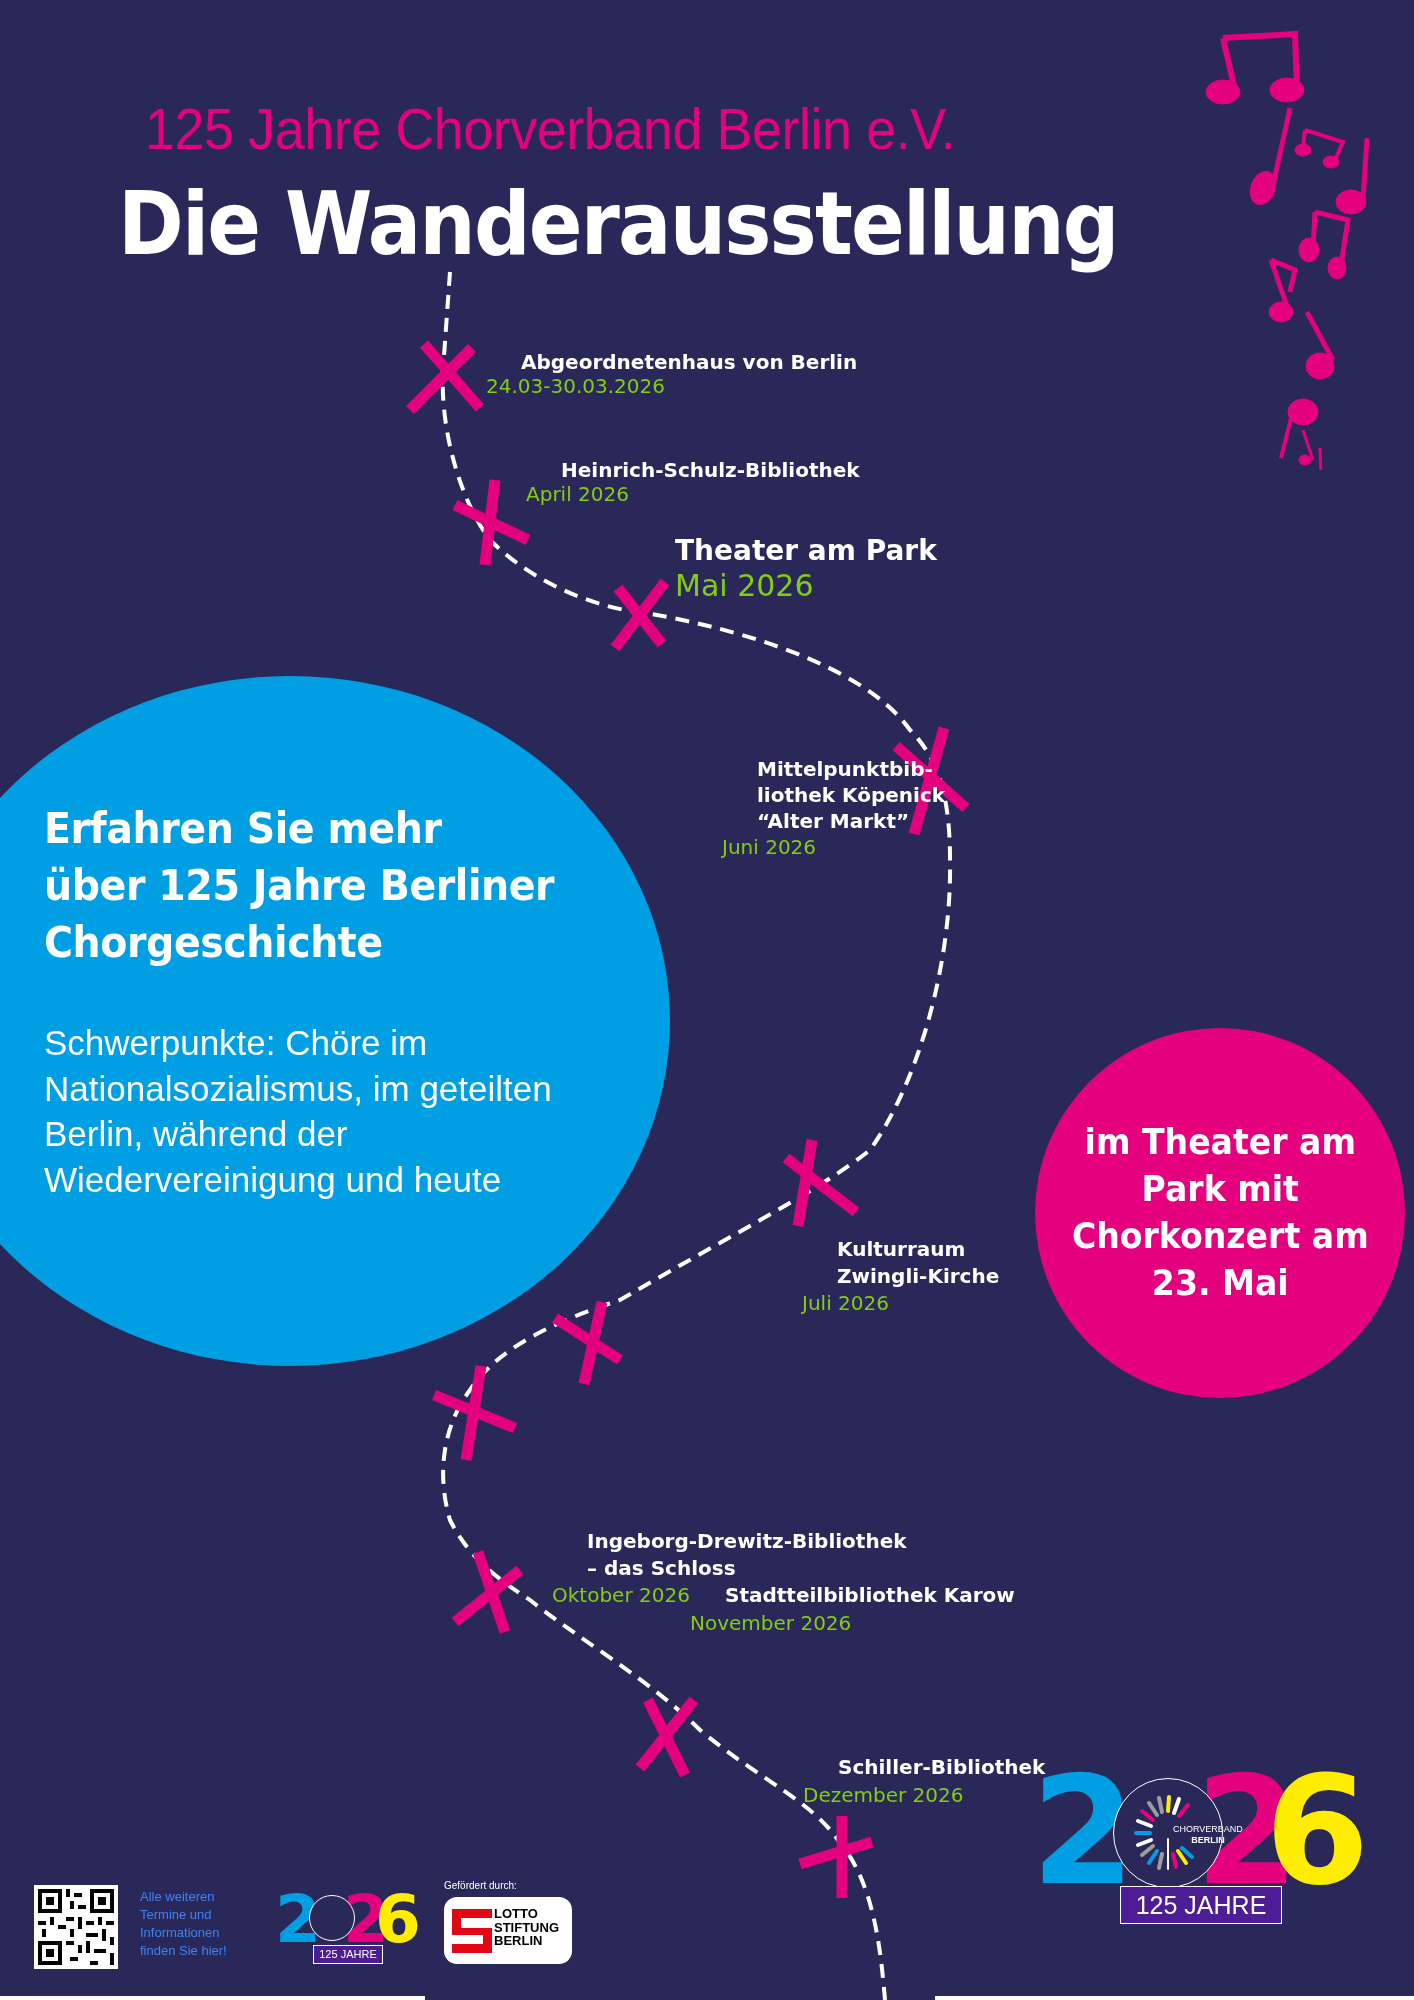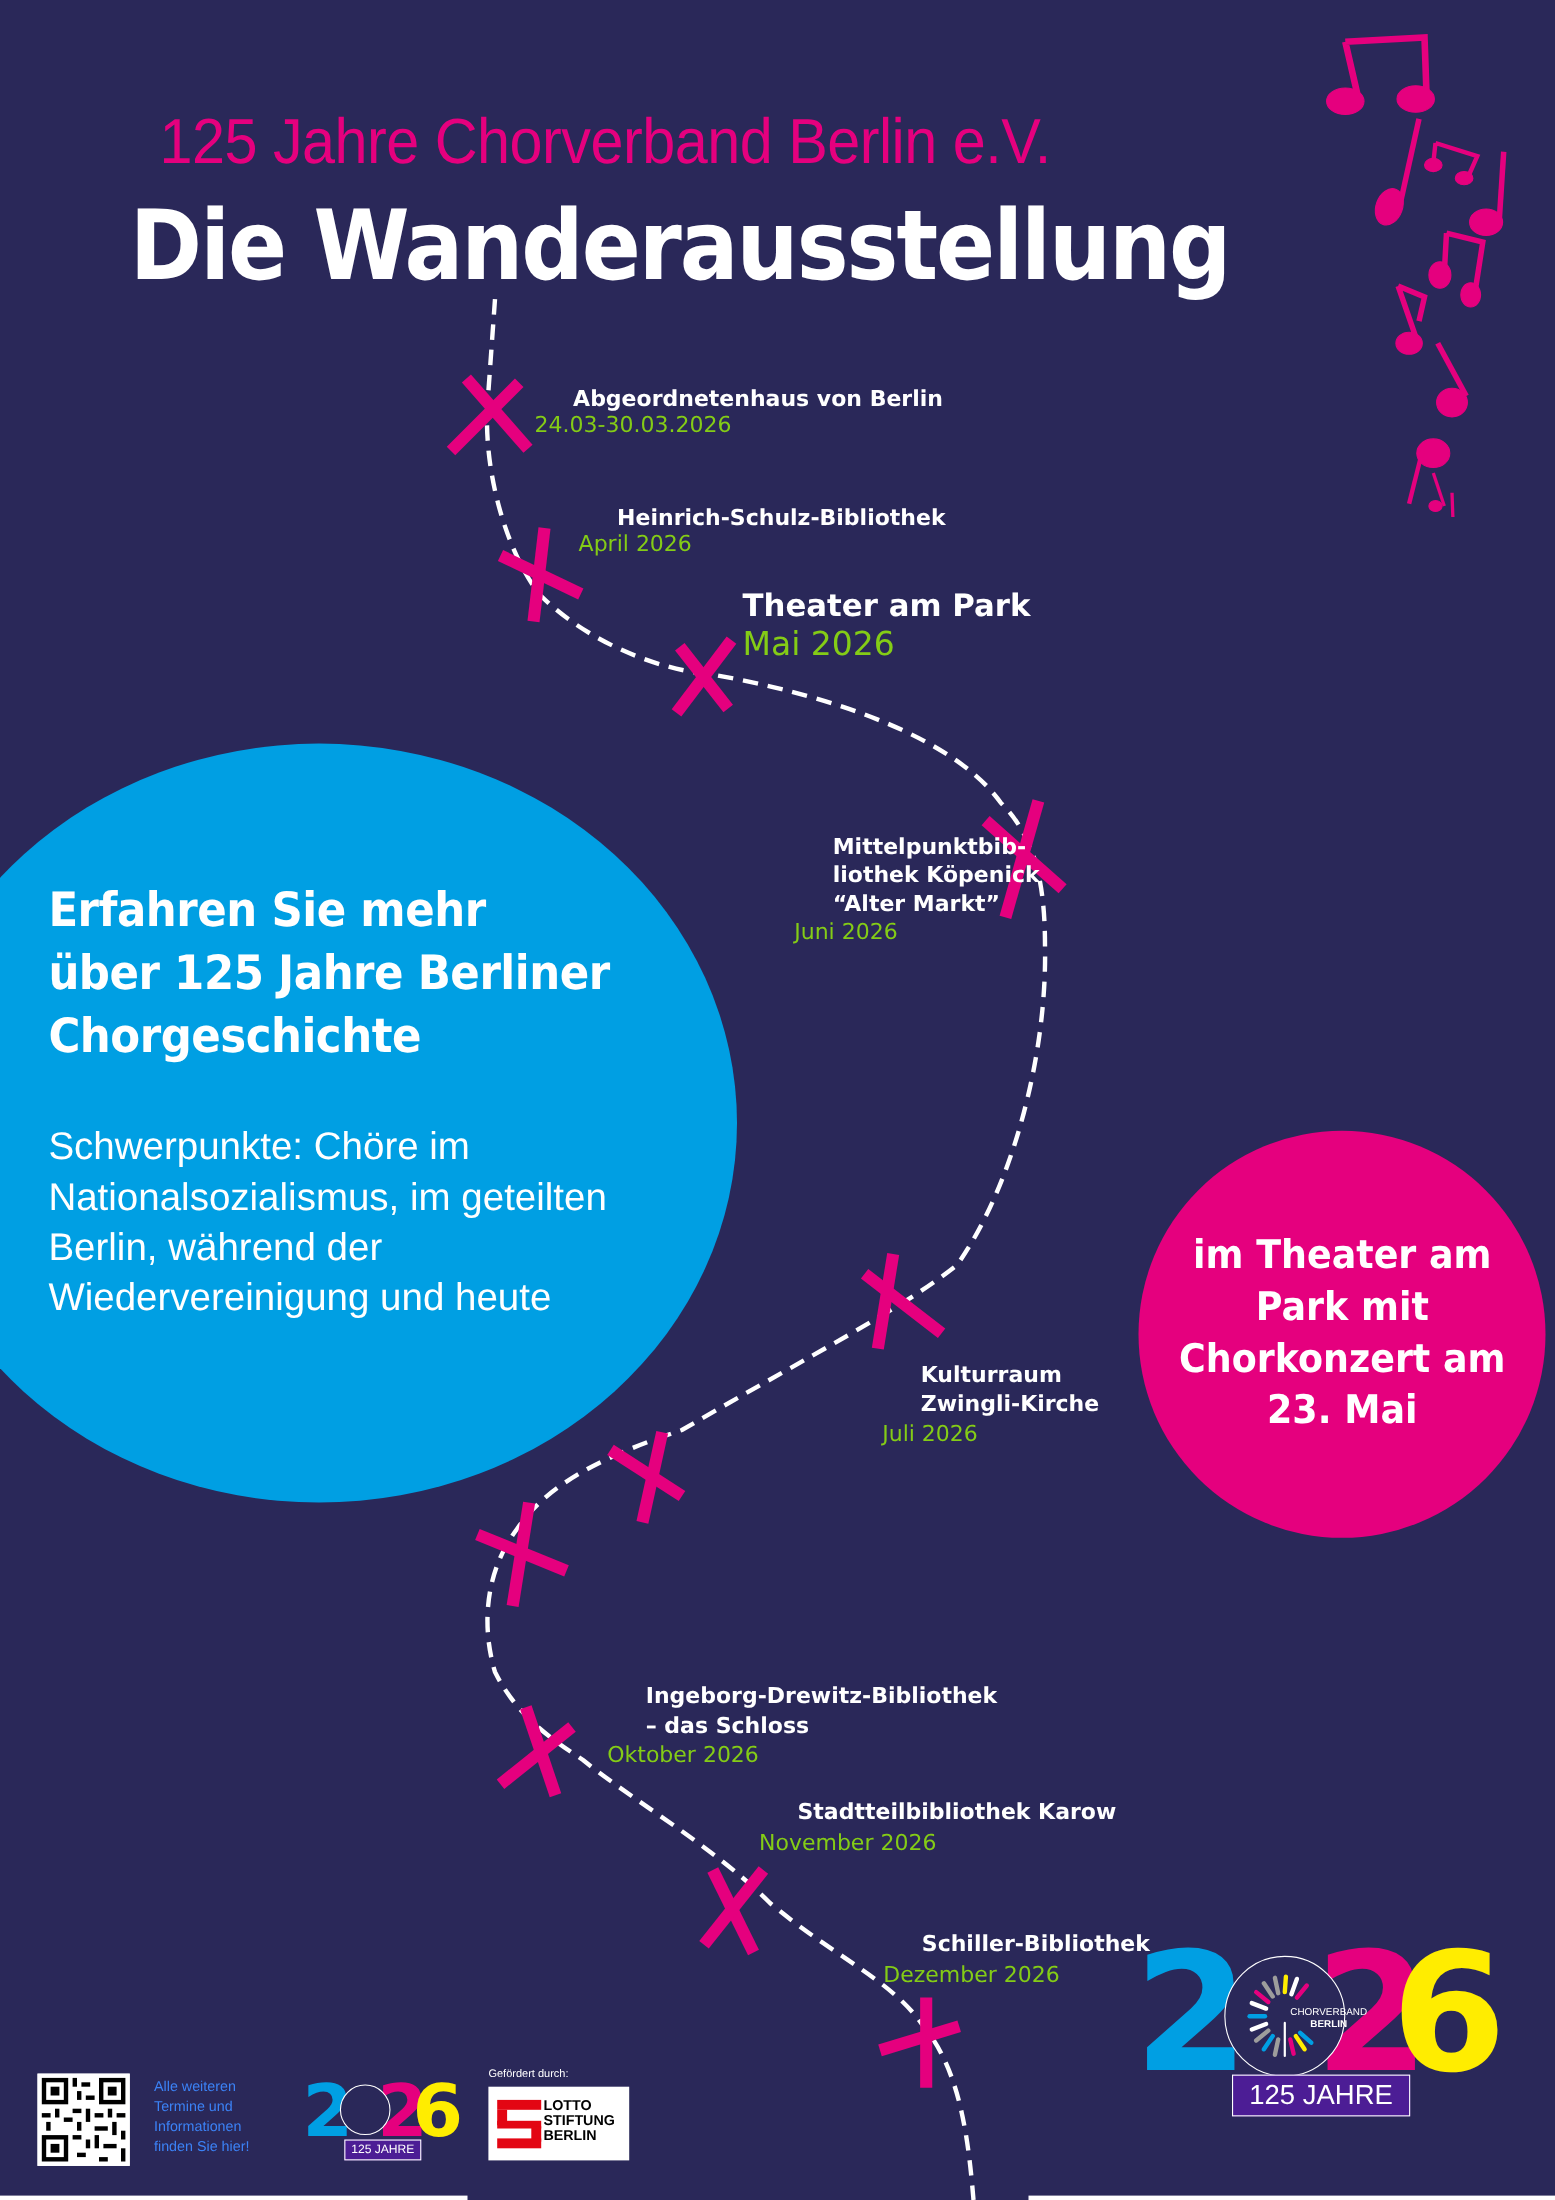--- a/index.html
+++ b/index.html
@@ -59,21 +59,21 @@
     .logo .digit { position: absolute; font-weight: 700; font-family: "DejaVu Sans", sans-serif; line-height: 1; }
     .logo .ring { position: absolute; border: 1.5px solid #ffffff; border-radius: 50%; background: #2a2859; }
     .logo .yearbox { position: absolute; border: 1.5px solid #ffffff; background: #4c1d95; color: #ffffff;
       font-family: "Liberation Sans", sans-serif; text-align: center; }
     .logo .brand { position: absolute; color: #fff; font-family: "Liberation Sans", sans-serif; line-height: 1.2; text-align: center; }
 
     .footer-qr { left: 34px; top: 1885px; width: 84px; height: 84px; background: #fff; padding: 0; }
     .footer-text { left: 140px; top: 1888px; font-size: 13px; line-height: 1.38; color: #3b82f6;
       font-family: "Liberation Sans", sans-serif; white-space: pre-line; }
     .funded-label { left: 444px; top: 1880px; font-size: 10px; color: #fff; font-family: "Liberation Sans", sans-serif; }
-    .lotto-box { left: 444px; top: 1897px; width: 128px; height: 67px; background: #fff; }
+    .lotto-box { left: 444px; top: 1897px; width: 128px; height: 67px; background: #fff; border-radius: 13px; }
     .lotto-text { position: absolute; left: 50px; top: 10px; font-size: 13px; font-weight: 700; color: #000;
       font-family: "Liberation Sans", sans-serif; line-height: 1.05; white-space: pre-line; }
     .white-strip { position: absolute; top: 1996px; height: 4px; background: #ffffff; }
   </style>
 </head>
 <body>
 
 <div class="abs subtitle">125 Jahre Chorverband Berlin e.V.</div>
 <div class="abs title">Die Wanderausstellung</div>
 
@@ -193,21 +193,21 @@
 <div class="stop sm" style="left:802px;top:1236px;line-height:1.35">
   <span class="name">Kulturraum</span>
   <span class="name">Zwingli-Kirche</span>
   <span class="date">Juli 2026</span>
 </div>
 <div class="stop sm" style="left:552px;top:1528px;line-height:1.35">
   <span class="name">Ingeborg-Drewitz-Bibliothek</span>
   <span class="name">– das Schloss</span>
   <span class="date">Oktober 2026</span>
 </div>
-<div class="stop sm" style="left:690px;top:1633px;line-height:1.4">
+<div class="stop sm" style="left:690px;top:1581px;line-height:1.4">
   <span class="name">Stadtteilbibliothek Karow</span>
   <span class="date">November 2026</span>
 </div>
 <div class="stop sm" style="left:803px;top:1753px;line-height:1.4">
   <span class="name">Schiller-Bibliothek</span>
   <span class="date">Dezember 2026</span>
 </div>
 
 <div class="circle-pink">
   <div class="txt">im Theater am

